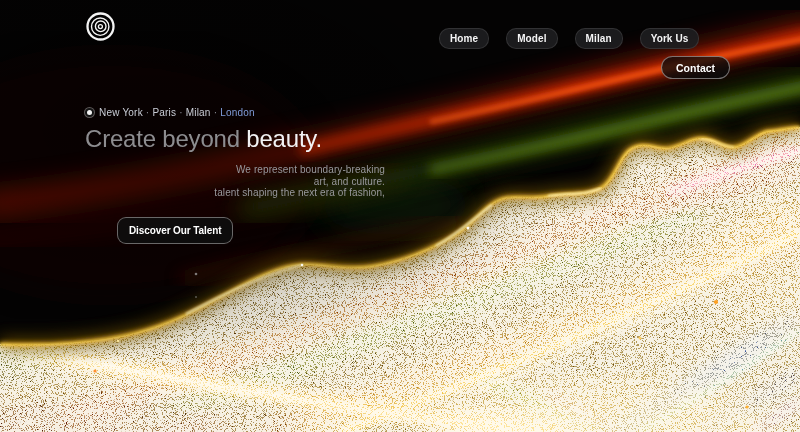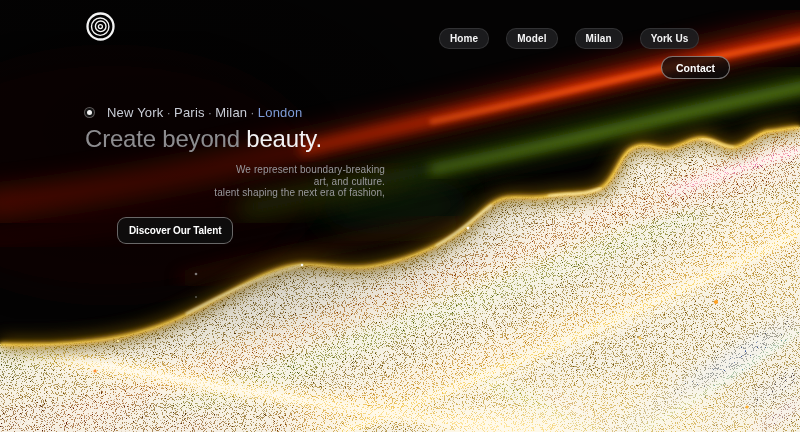--- a/index.html
+++ b/index.html
@@ -15,21 +15,21 @@
         color:#f5f5f6;font-size:10px;font-weight:700;letter-spacing:.1px;cursor:pointer;white-space:nowrap;}
   .contact-btn{position:absolute;left:661px;top:10px;height:23px;padding:0 14px;display:flex;align-items:center;
         border-radius:12px;background:rgba(12,12,12,.78);border:1px solid rgba(255,255,255,.42);
         color:#fff;font-size:10.5px;font-weight:700;cursor:pointer;white-space:nowrap;box-sizing:border-box;margin-top:46px;}
 
   
   .content{position:absolute;left:85px;top:106px;width:300px;}
   .loc-row{display:flex;align-items:center;height:12px;}
   .loc-dot{width:5px;height:5px;border-radius:50%;background:#f2f2f2;margin:0 7px 0 2px;
            box-shadow:0 0 0 2px #141414,0 0 0 3px rgba(255,255,255,.35);}
-  .loc-text{font-size:13px;letter-spacing:.2px;color:var(--city-text,#c9cdd6);margin-left:8px;}
+  .loc-text{font-size:10px;letter-spacing:.2px;color:var(--city-text,#c9cdd6);}
   .loc-sep{color:#8b8f98;margin:0 3px;}
   .loc-highlight{color:var(--city-highlight,#7f9cd9);}
   h1.headline{margin:6px 0 0 0;font-size:24px;line-height:29px;font-weight:500;letter-spacing:-0.2px;color:var(--headline-bright,#f2f2f4);}
   .headline .muted{color:var(--headline-muted,#8d8d90);}
   .headline span{display:inline;}
   .headline .line{display:block;}
   .desc{margin:11px 0 0 0;font-size:10px;line-height:11.5px;color:var(--text-muted,#98989c);letter-spacing:.1px;text-align:right;}
   .desc span{display:block;}
   .cta{margin-top:18px;height:27px;padding:0 11px;display:inline-flex;align-items:center;
        border-radius:9px;background:rgba(14,14,14,.85);border:1px solid rgba(255,255,255,.38);

